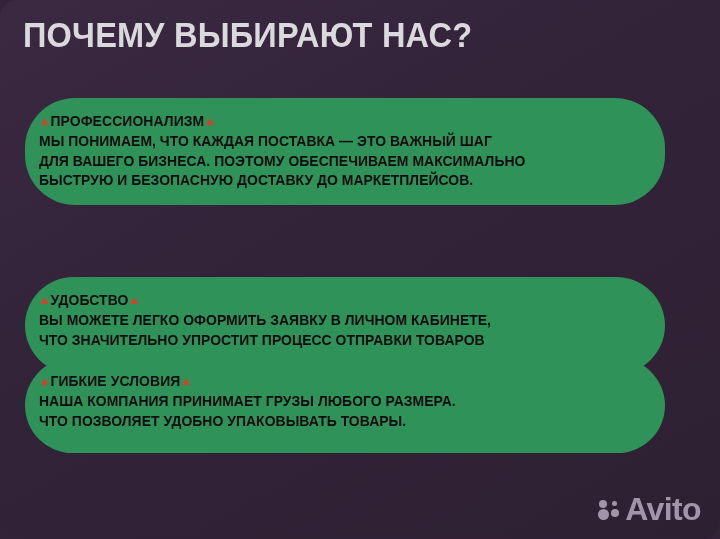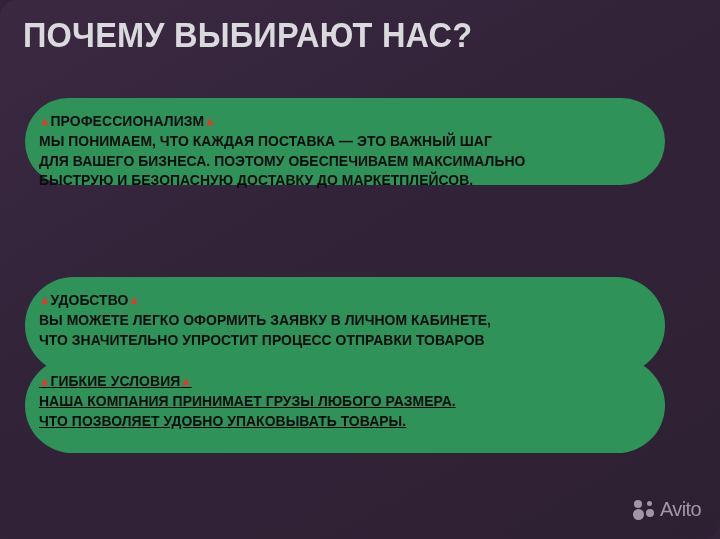--- a/index.html
+++ b/index.html
@@ -42,23 +42,23 @@
   
   .card {
     position: absolute;
     left: 25px;
     width: 640px;
     background: #2e9259;
     border-radius: 50px;
     box-sizing: border-box;
     padding: 14px 0 0 0;
   }
-  #card-0 { top: 98px;  height: 87px; }
+  #card-0 { top: 98px;  height: 107px; }
   #card-1 { top: 233px; height: 97px; margin-top: 44px;  }
-  #card-2 { top: 358px; height: 95px; text-decoration: underline;  }
+  #card-2 { top: 358px; height: 95px;  }
 
   .card-inner {
     padding-left: 14px;
   }
 
   .card-head {
     display: block;
     font-size: 14.5px;
     line-height: 19px;
     font-weight: 700;
@@ -108,23 +108,23 @@
     position: absolute;
     display: block;
     border-radius: 50%;
     background: #a598ad;
   }
   #avito-dots i.d1 { width: 11px; height: 11px; left: 0px;  top: 11px; }
   #avito-dots i.d2 { width: 8px;  height: 8px;  left: 1px;  top: 2px;  }
   #avito-dots i.d3 { width: 8px;  height: 8px;  left: 13px; top: 11px; }
   #avito-dots i.d4 { width: 5px;  height: 5px;  left: 14px; top: 3px;  }
   #avito-word {
-    font-size: 20px;
+    font-size: 32px;
     line-height: 28px;
-    font-weight: 400;
+    font-weight: 700;
     color: #a598ad;
     letter-spacing: -0.6px;
     font-family: "Liberation Sans", sans-serif;
   }
 </style>
 </head>
 <body>
 
 <div id="slide">
 

